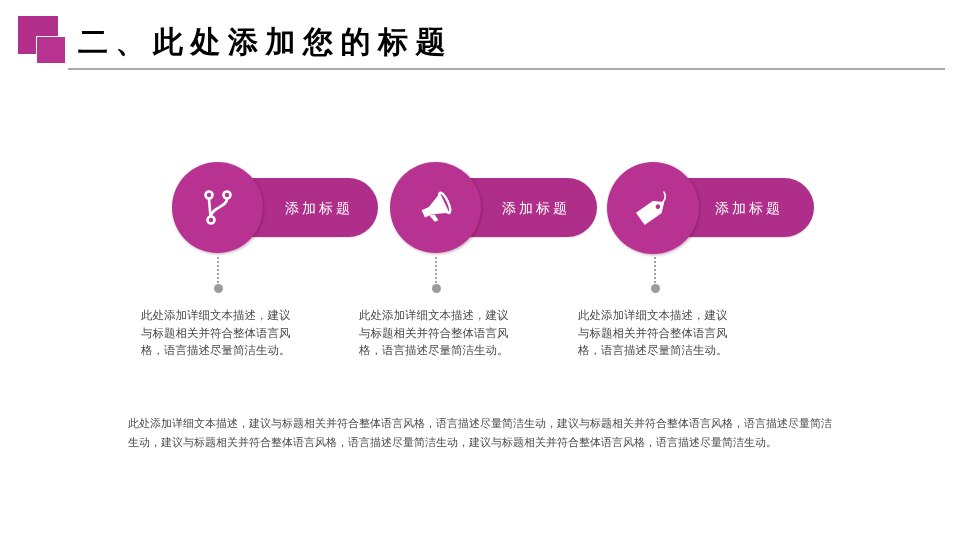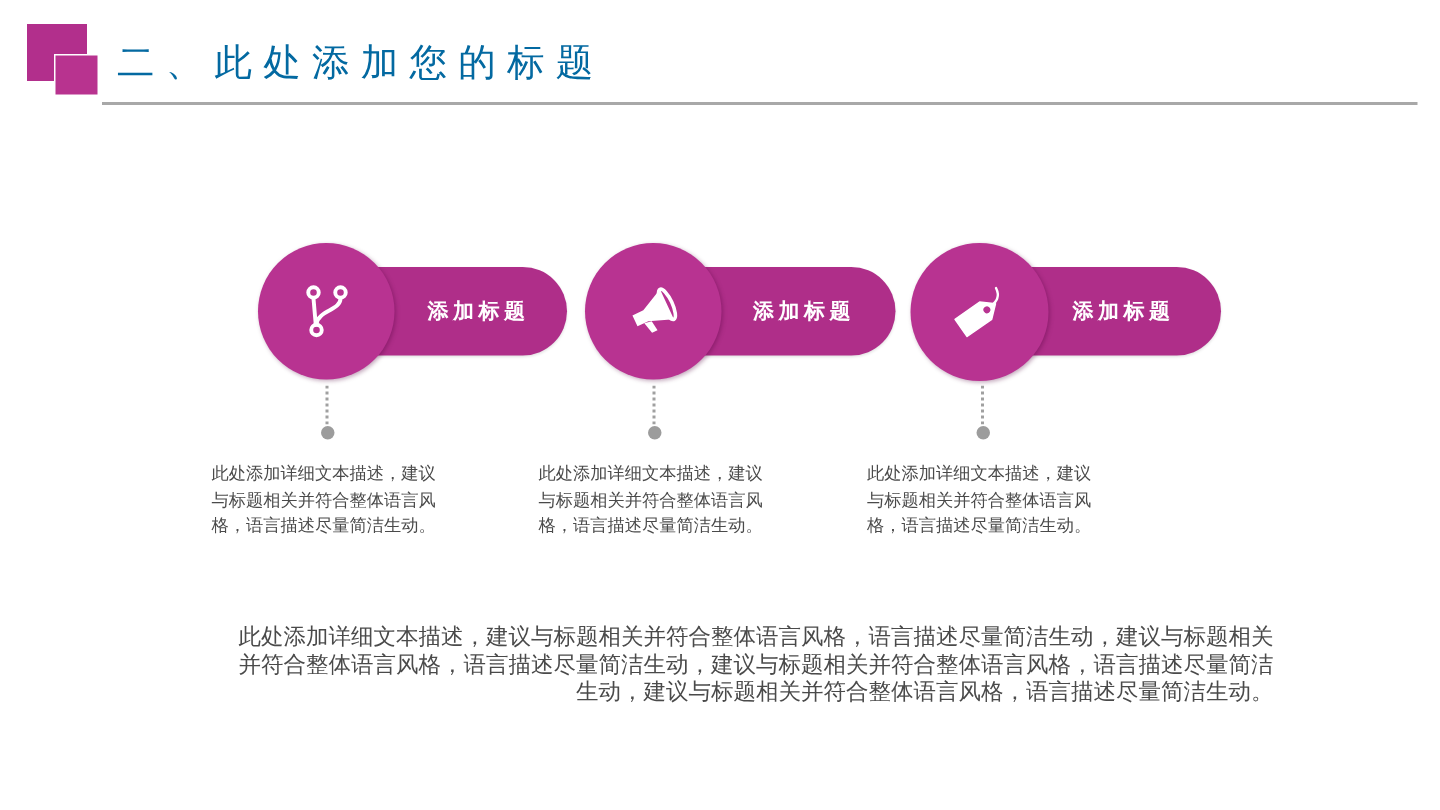--- a/index.html
+++ b/index.html
@@ -17,25 +17,25 @@
     .logo-sq {
       position: absolute;
       background: #B22F8C;
     }
     .logo-sq.a { left: 18px; top: 16px; width: 40px; height: 38px; }
     .logo-sq.b { left: 37px; top: 37px; width: 28px; height: 26px; background: #B8338F; box-shadow: -1px -1px 0 #ffffff; }
     .page-title {
       position: absolute;
       left: 78px;
       top: 26px;
-      font-size: 25px;
+      font-size: 30px;
       line-height: 32px;
-      font-weight: normal;
+      font-weight: bold;
       letter-spacing: 7.5px;
-      color: #0369a1;
+      color: #000000;
       white-space: nowrap;
     }
     .title-rule {
       position: absolute;
       left: 68px;
       top: 68px;
       width: 877px;
       height: 2px;
       background: #a8a8a8;
     }
@@ -51,21 +51,21 @@
       top: 16px;
       height: 59px;
       border-radius: 30px;
       background: #AF2E89;
       box-shadow: 0 1px 2px rgba(0,0,0,0.12);
     }
     .card .pill-label {
       position: absolute;
       top: 37px;
       font-size: 14px;
-      font-weight: bold;
+      font-weight: normal;
       letter-spacing: 3px;
       color: #ffffff;
       white-space: nowrap;
       line-height: 18px;
     }
     .card .circle {
       position: absolute;
       left: 0;
       top: 0;
       width: 91px;
@@ -99,27 +99,27 @@
     .desc {
       position: absolute;
       top: 307px;
       width: 156px;
       font-size: 11.5px;
       line-height: 17.5px;
       color: #4a4a4a;
     }
     .bottom-para {
       position: absolute;
-      left: 145px;
+      left: 128px;
       top: 415px;
       width: 704px;
-      font-size: 15px;
+      font-size: 11px;
       line-height: 18.5px;
       color: #4a4a4a;
-      text-align: right;
+      text-align: left;
     }
   </style>
 </head>
 <body>
 
 <div class="logo-sq a"></div>
 <div class="logo-sq b"></div>
 <div class="page-title">二、此处添加您的标题</div>
 <div class="title-rule"></div>
 

